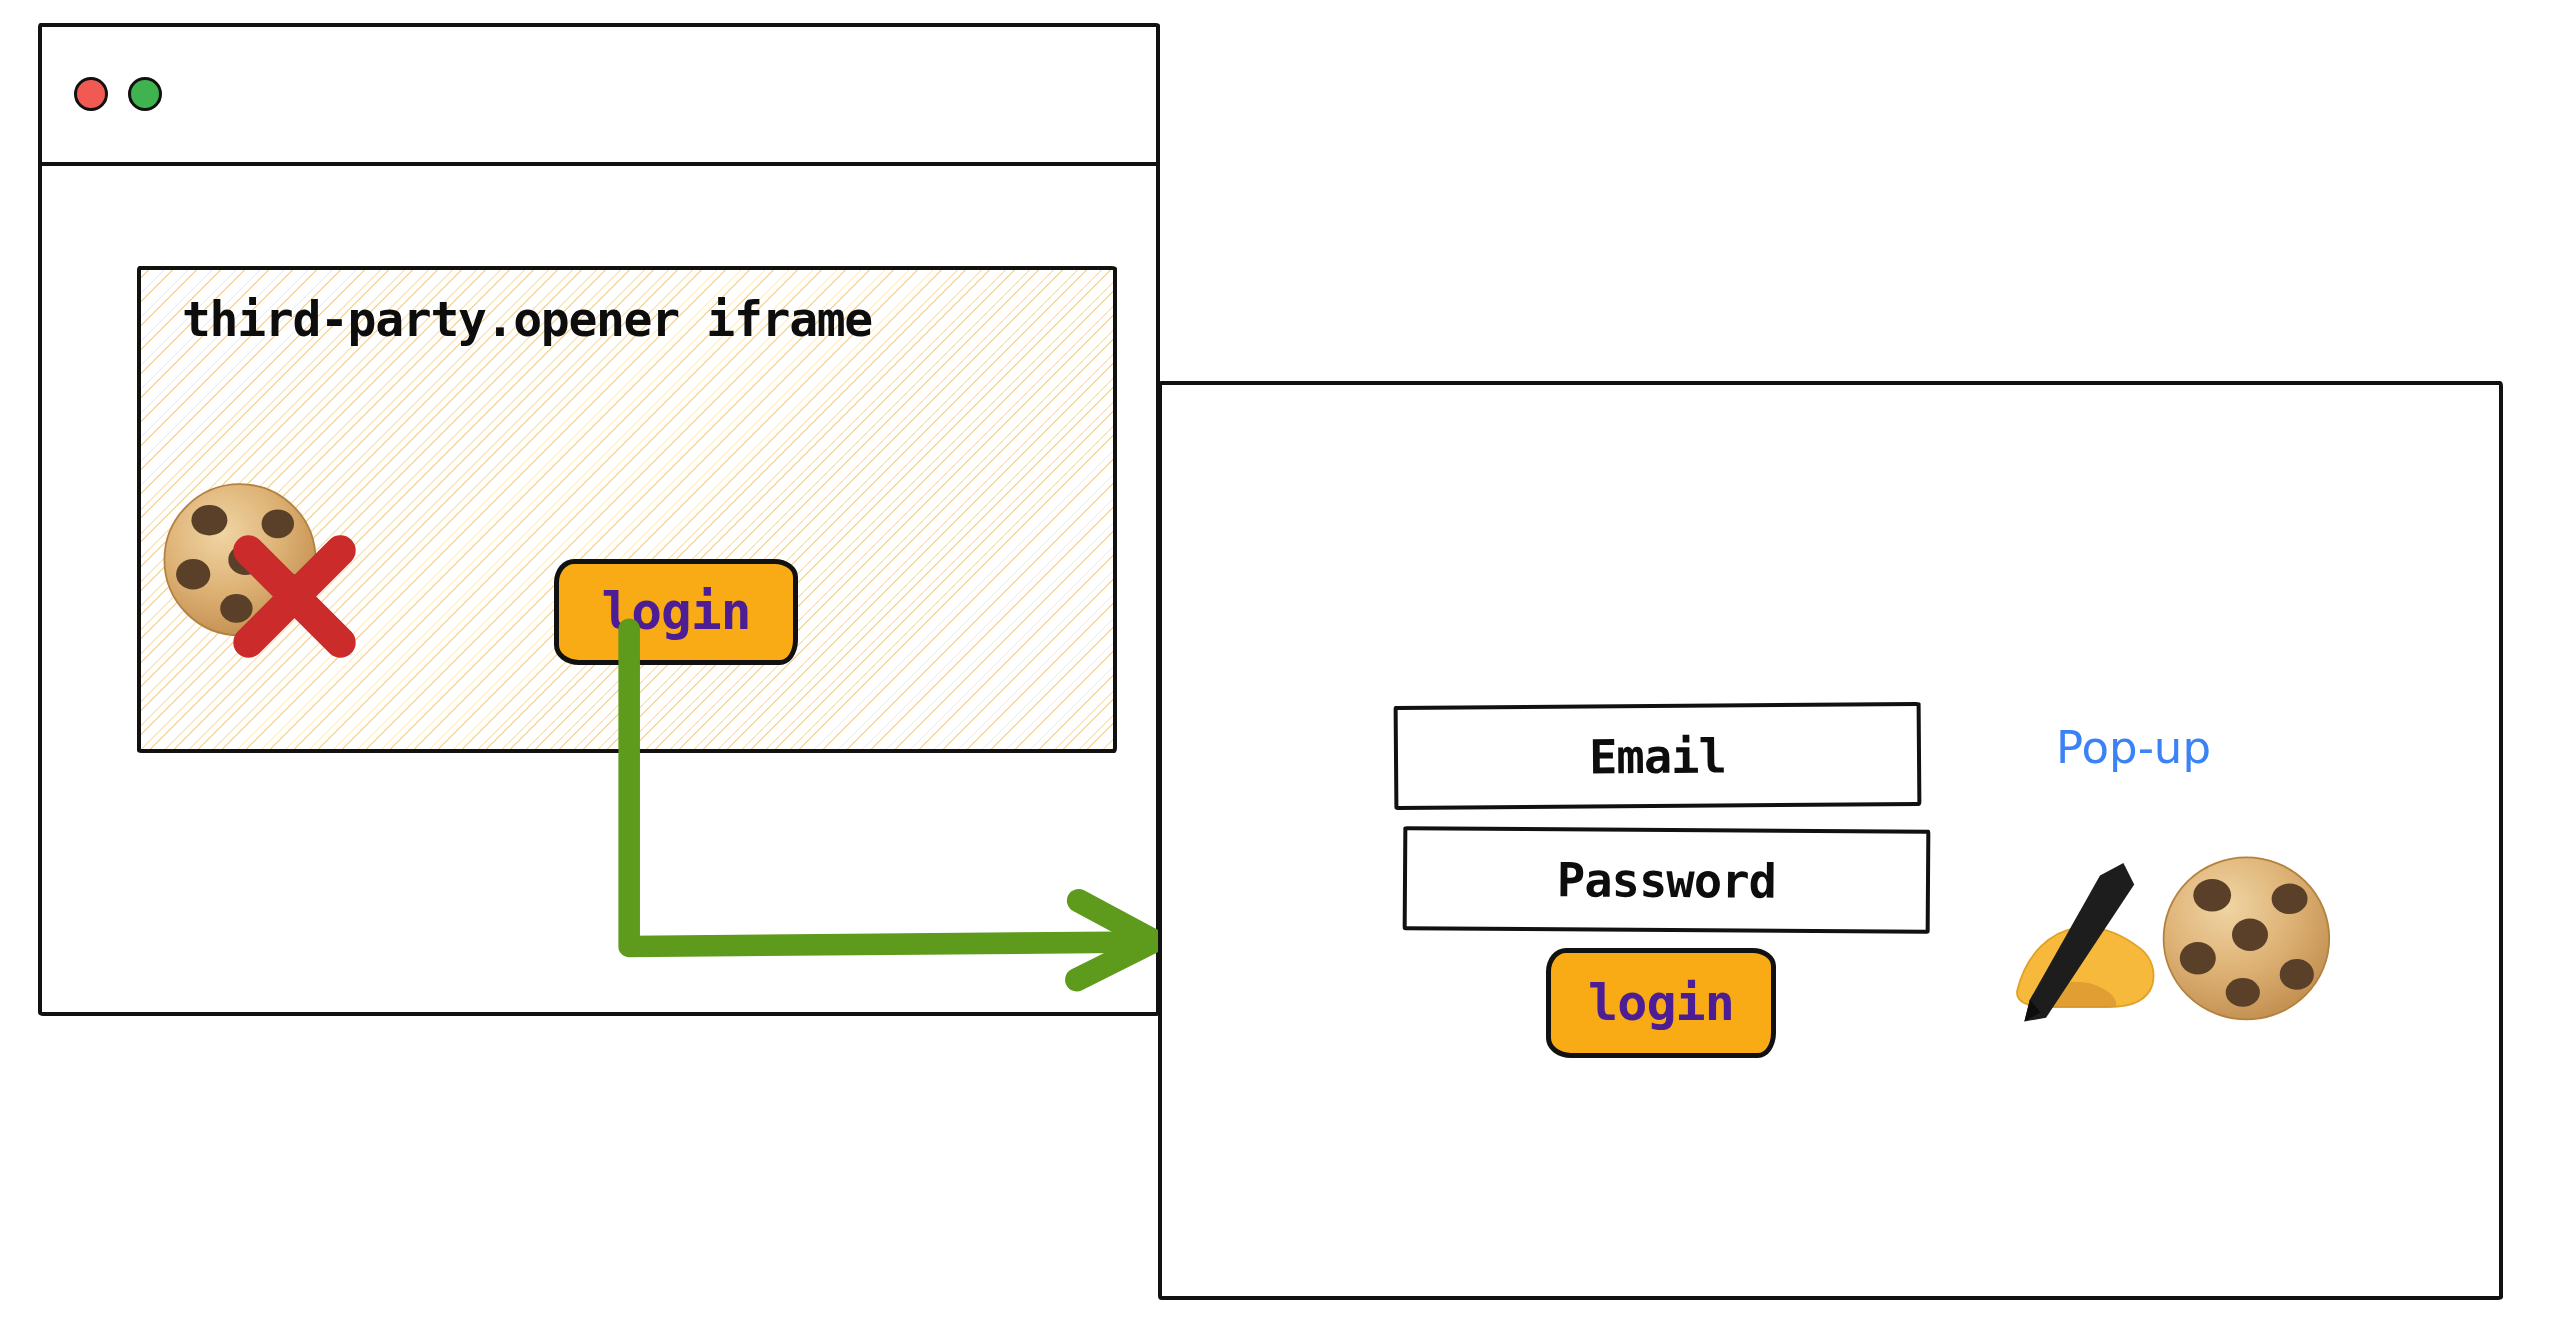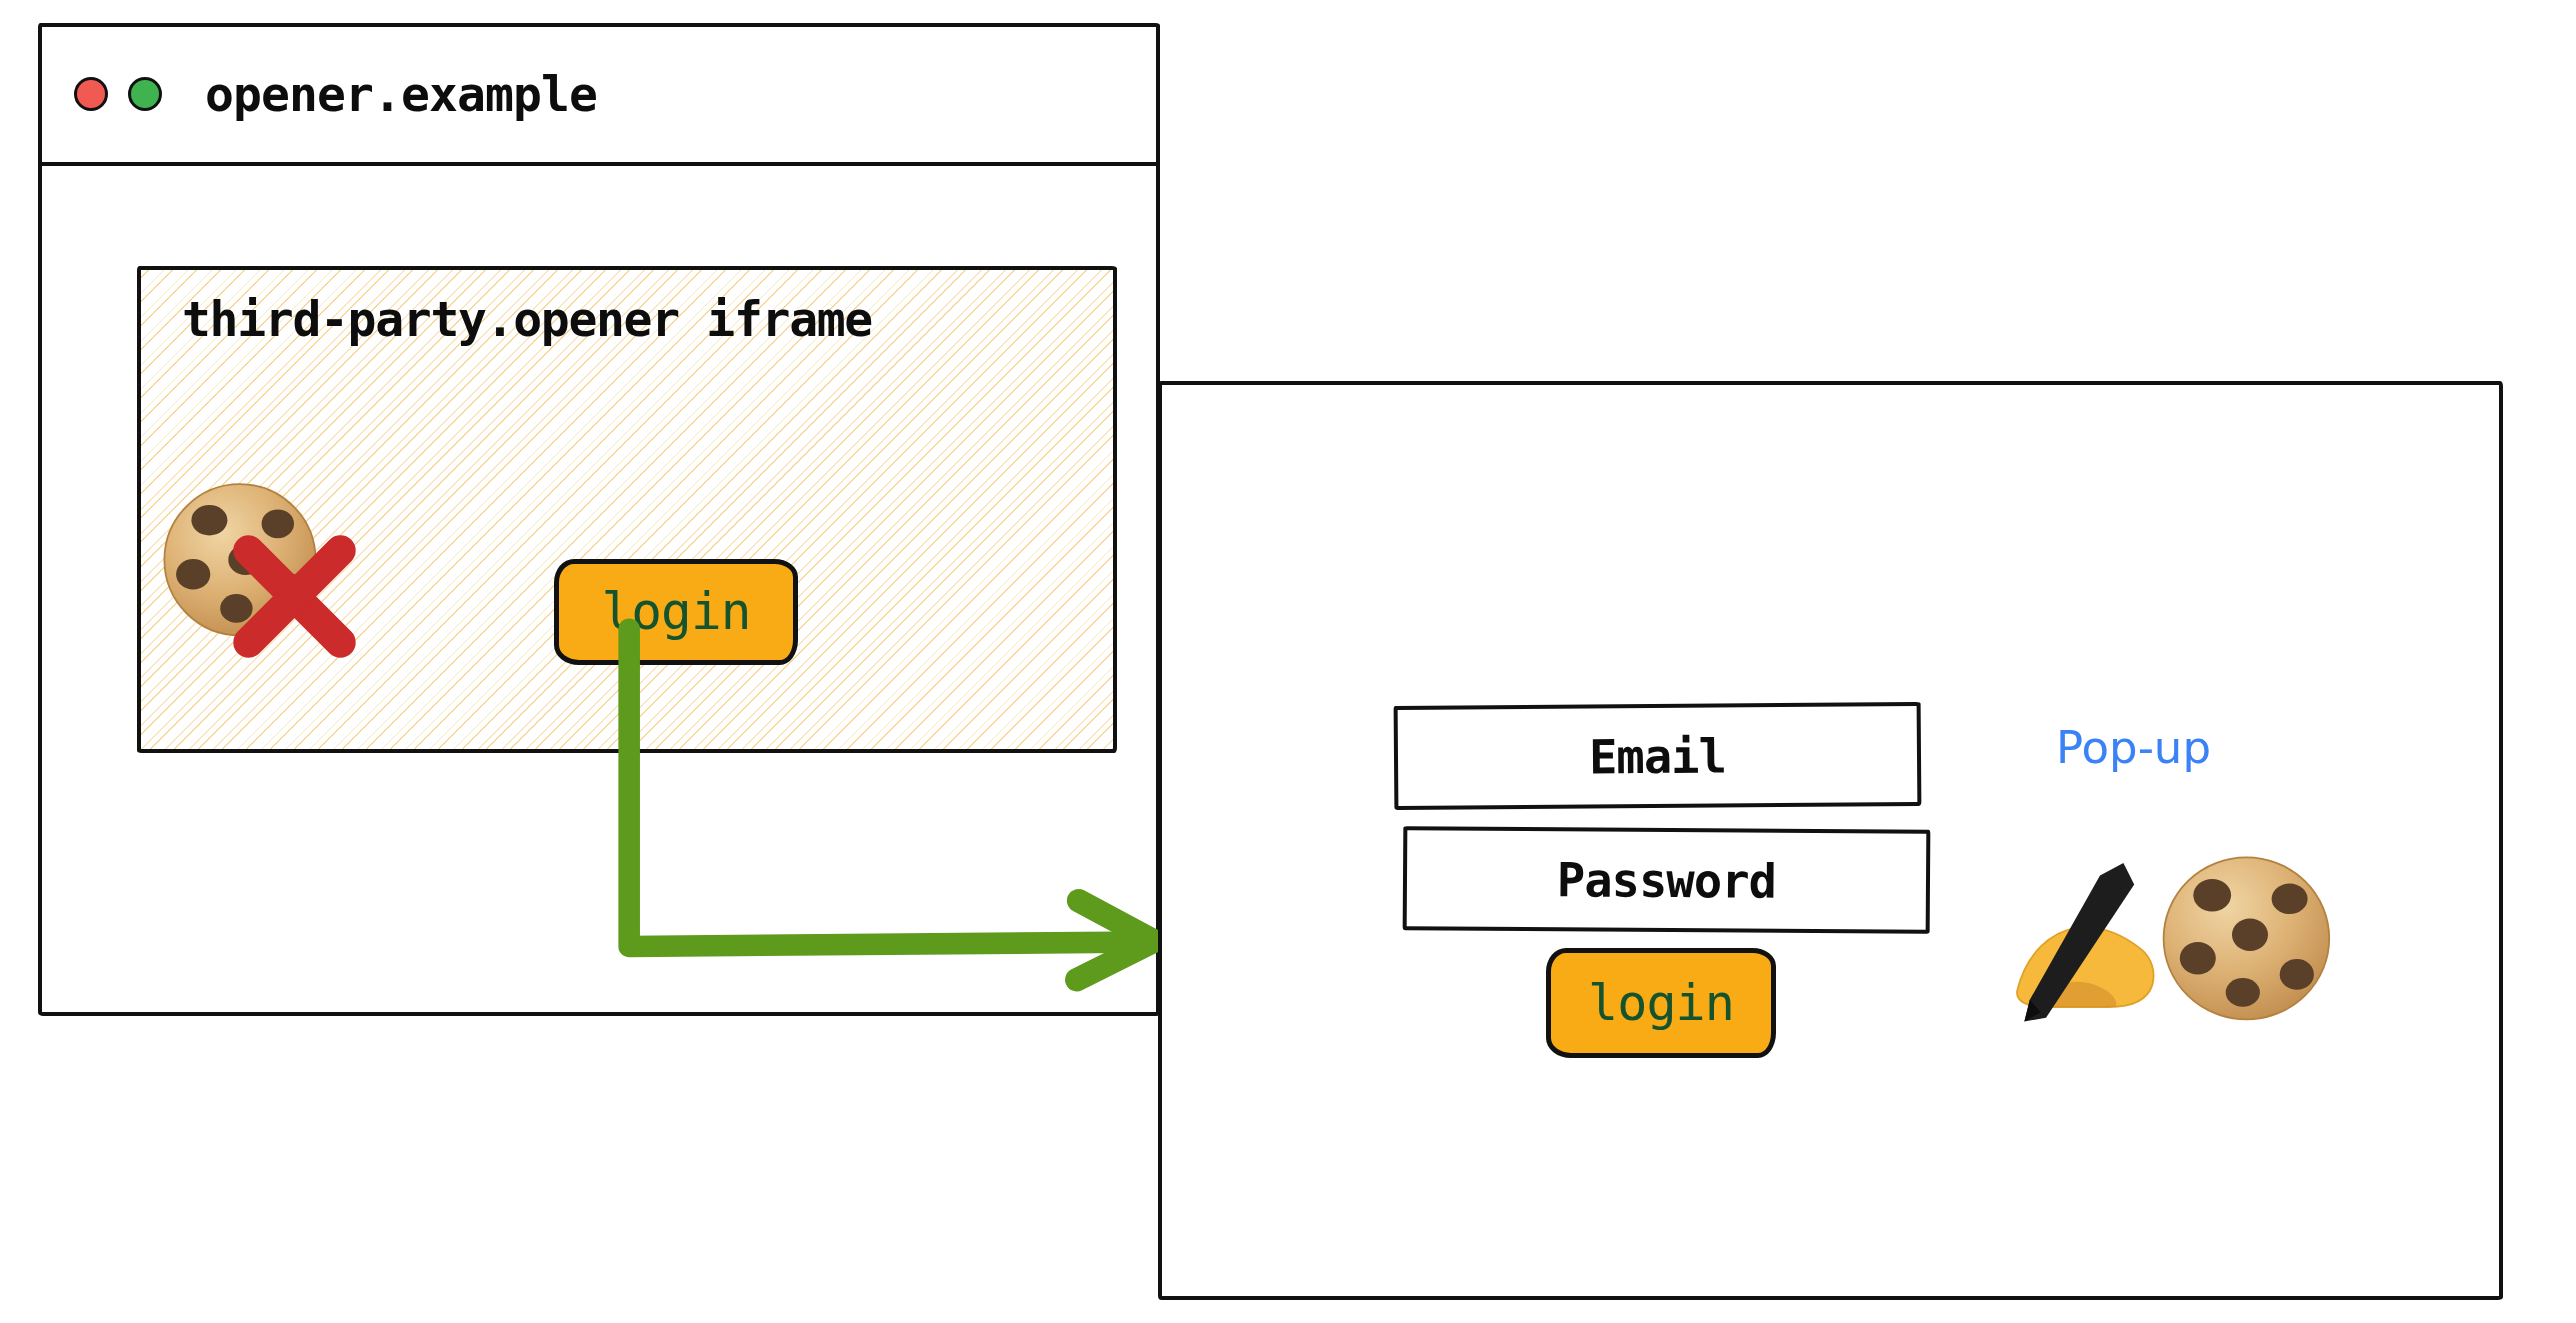--- a/index.html
+++ b/index.html
@@ -87,22 +87,22 @@
   
   .btn-login {
     position: absolute;
     box-sizing: border-box;
     background: #f8ab14;
     border: 5.4px solid #111111;
     border-radius: 20px 23.4px 18px 25px / 23.4px 18px 25px 20px;
     display: flex;
     align-items: center;
     justify-content: center;
-    color: #14532d;
-    font-weight: 400;
+    color: #4c1d95;
+    font-weight: 700;
     letter-spacing: -0.9px;
   }
 
   
   .field {
     position: absolute;
     box-sizing: border-box;
     background: #ffffff;
     border: 4.5px solid #111111;
     display: flex;
@@ -134,21 +134,20 @@
 </head>
 <body>
 
 <div class="window sketch-a" id="opener-window" style="left:38px; top:22.5px; width:1122px; height:993px;">
 
   <div class="titlebar" style="height:139px; background:#ffffff;">
     <div class="dots">
       <span class="dot red"></span>
       <span class="dot green"></span>
     </div>
-    <span class="win-title">opener.example</span>
   </div>
 
   <div class="iframe-panel hatch" style="left:95px; top:239px; width:980px; height:487px;">
 
     <span class="iframe-title" style="left:41px; top:21.6px;">third-party.opener iframe</span>
 
     <div class="art" style="left:9px; top:207px; width:207px; height:171px;">
       <svg width="207" height="171" viewBox="0 0 230 190">
         <defs>
           <radialGradient id="ck" cx="38%" cy="32%" r="72%">

